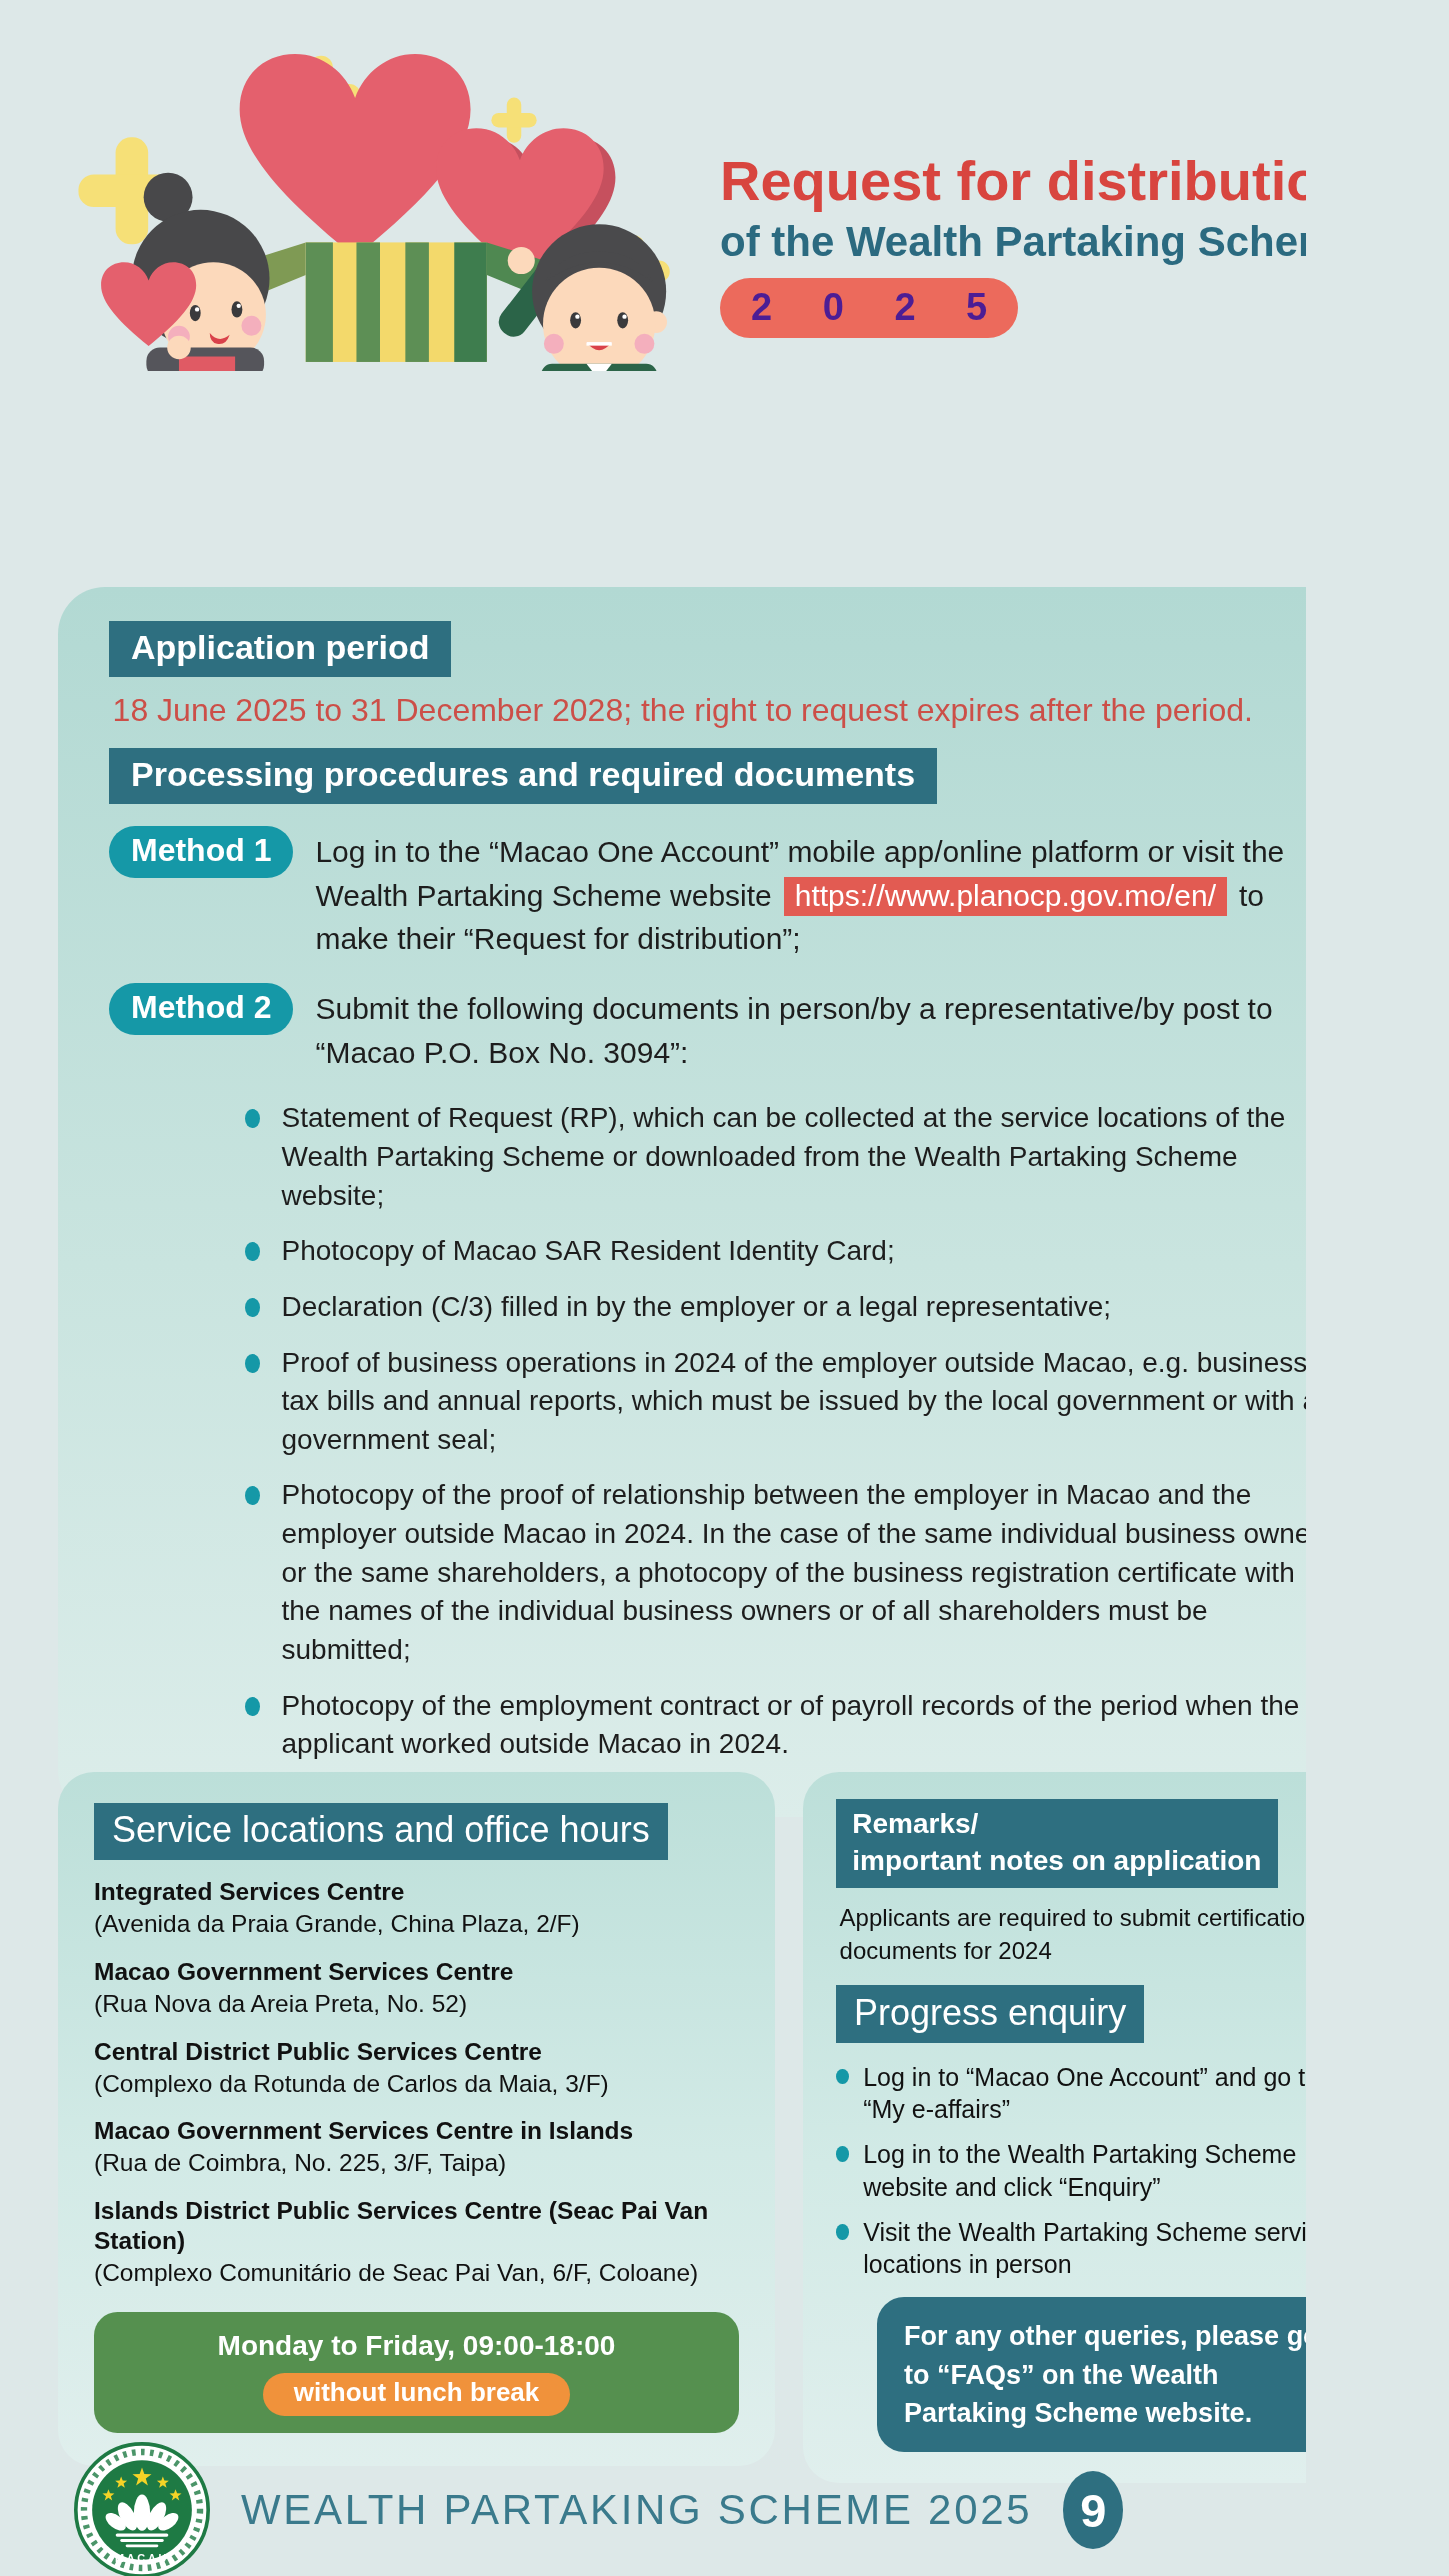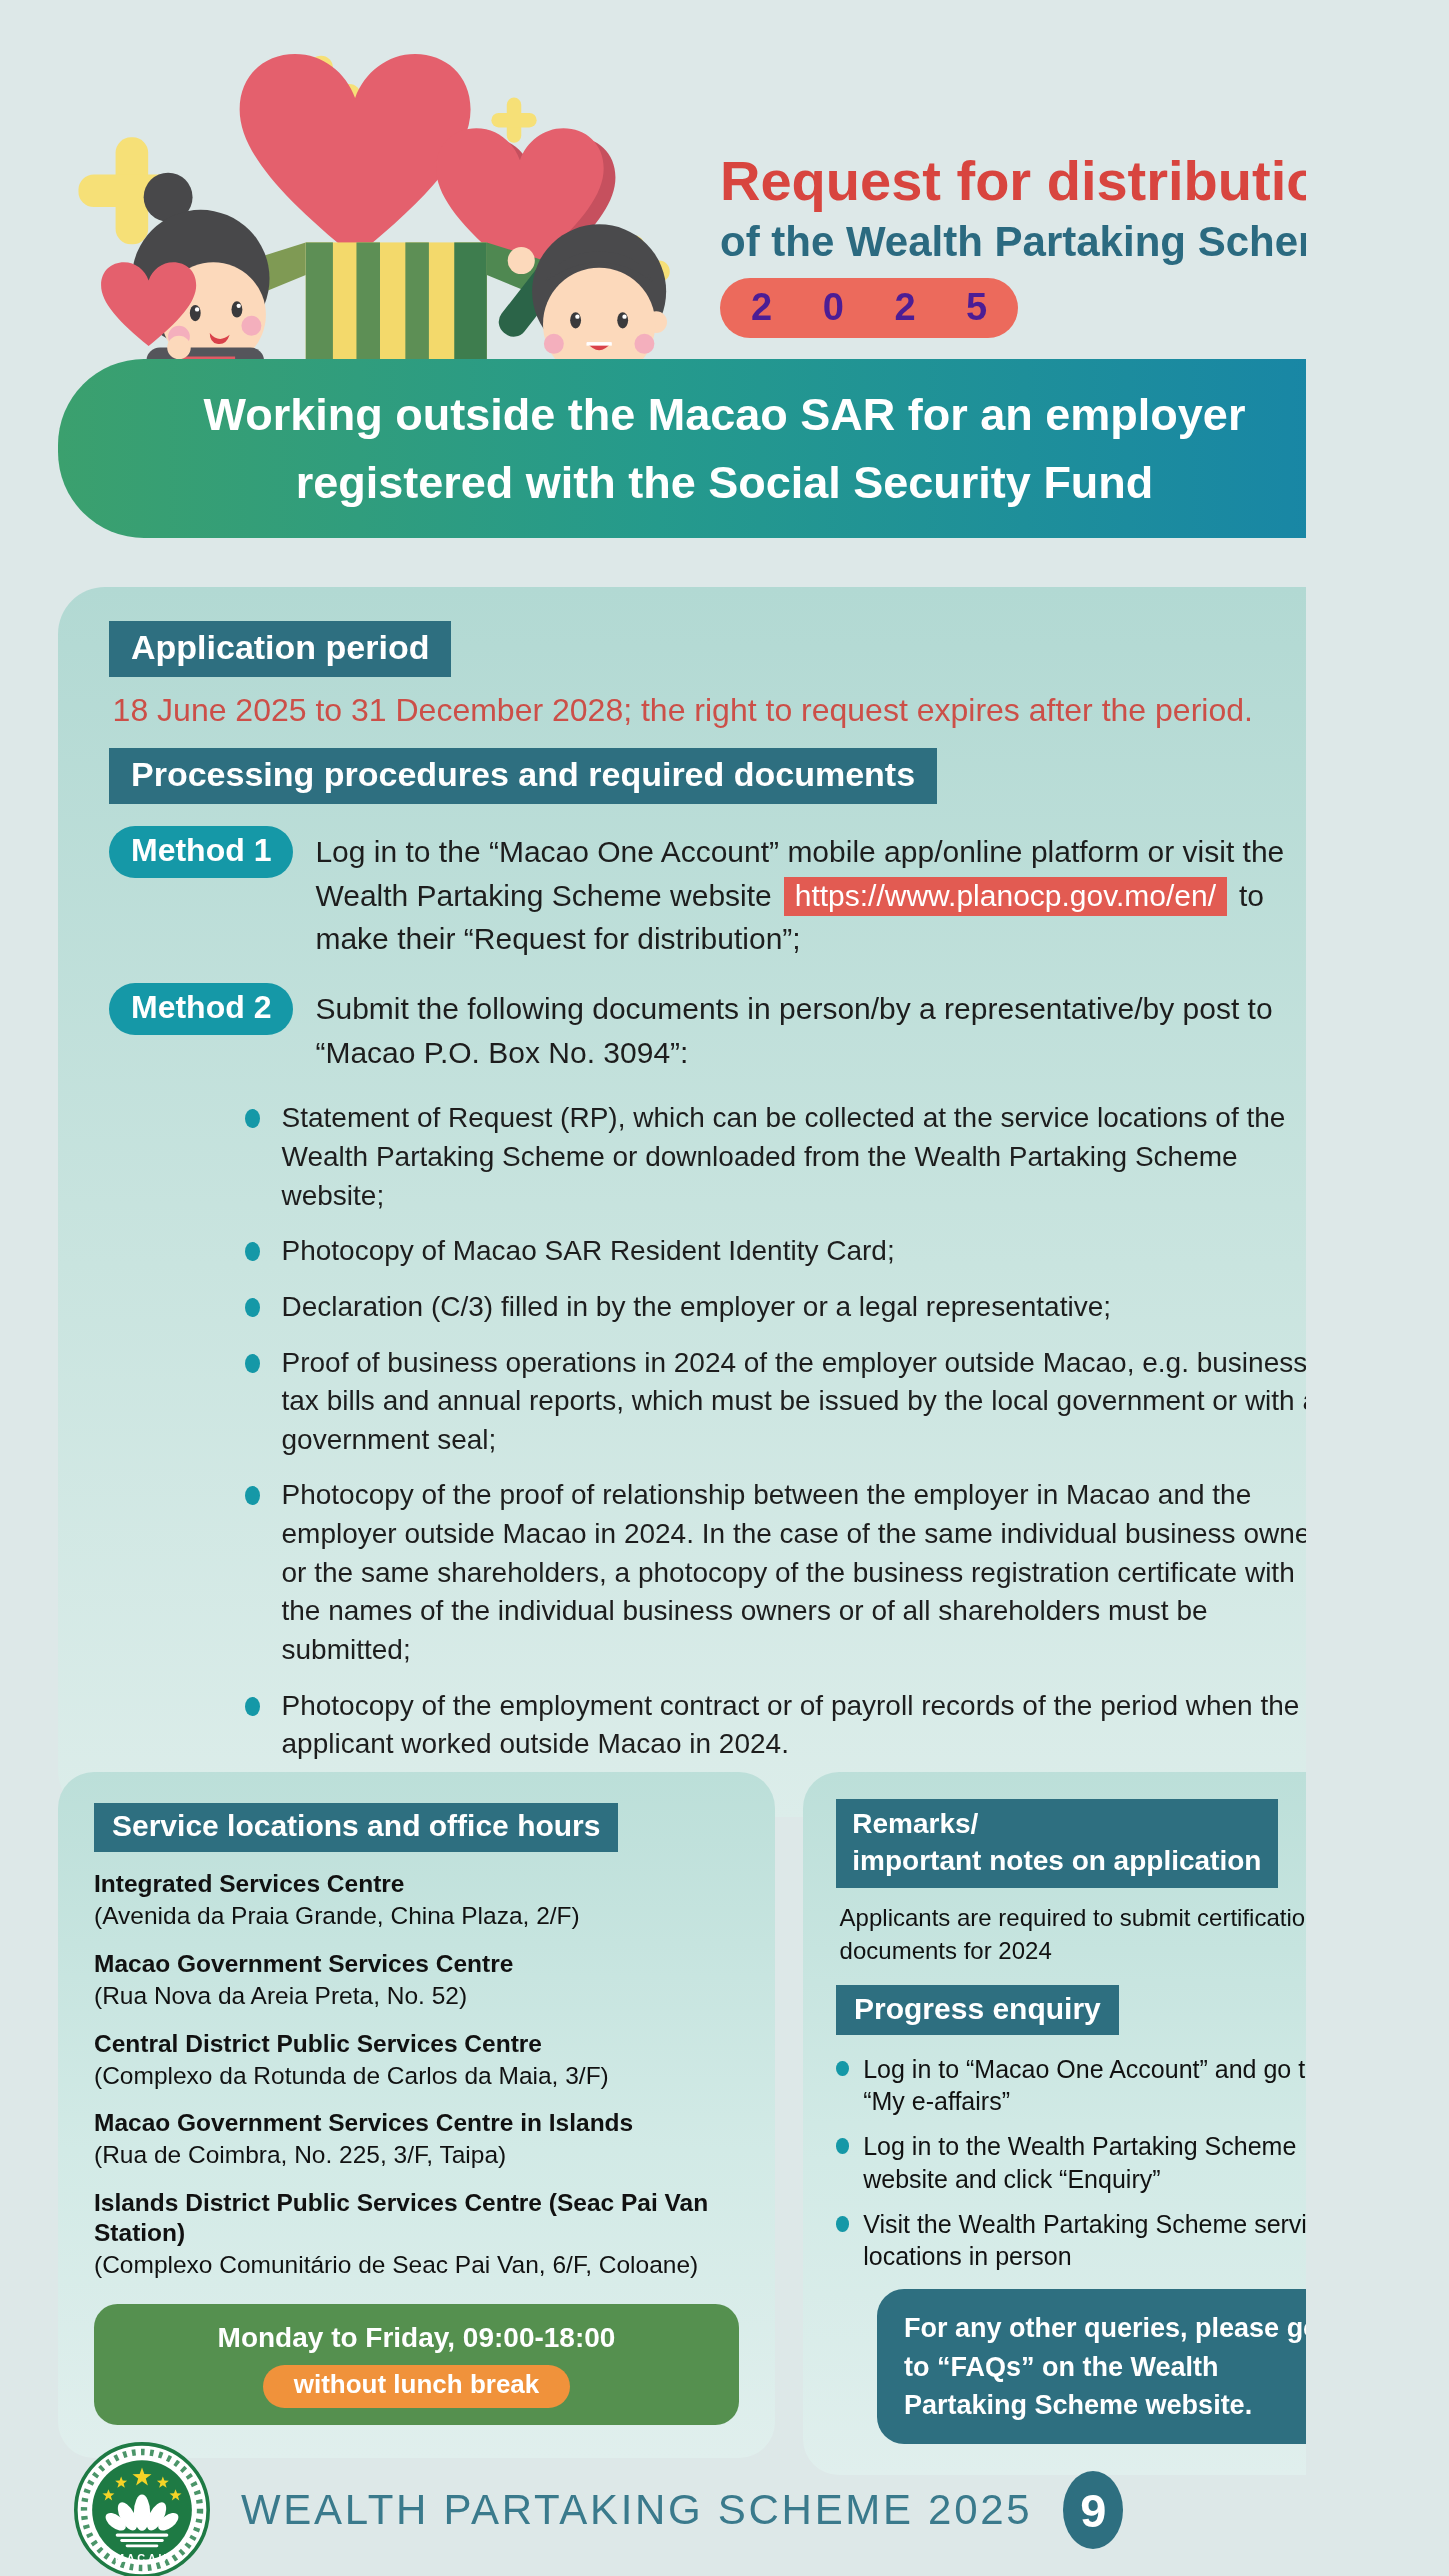--- a/index.html
+++ b/index.html
@@ -34,22 +34,22 @@
   .doc-list{margin:25px 0 0 136px;}
   .doc-item{display:flex;gap:22px;margin-bottom:17px;}
   .dot{width:14.5px;height:19px;border-radius:50%;background:#1598a7;margin-top:10px;flex-shrink:0;}
   .dot-sm{width:12.7px;height:15.4px;border-radius:50%;background:#1598a7;margin-top:8.2px;flex-shrink:0;}
   .doc-text{font-size:28px;line-height:1.38;color:#1d1d1d;}
   
   .sub-card{position:absolute;box-sizing:border-box;border-radius:36px;
     background:linear-gradient(180deg,#bcdfd9 0%,#d2eae6 55%,#e0efed 100%);}
   .left-card{left:58px;top:1772px;width:717px;padding:31px 36px 33px;}
   .right-card{left:803px;top:1772px;width:589px;padding:27px 33px 31px;}
-  .sub-label{display:inline-block;background:#2e6f80;color:#ffffff;font-weight:bold;
-    font-size:30px;padding:6.3px 18px 9px;}
+  .sub-label{display:inline-block;background:#2e6f80;color:#ffffff;font-weight:normal;
+    font-size:36px;padding:6.3px 18px 9px;}
   .loc{margin-top:17px;}
   .loc-name{font-weight:bold;font-size:24.5px;line-height:1.2;color:#111;}
   .loc-addr{font-size:24.5px;line-height:1.25;margin-top:2.7px;color:#111;}
   .hours-box{margin-top:23.5px;background:#55904f;border-radius:23.5px;color:#ffffff;
     text-align:center;padding:18px 9px 16.3px;font-weight:bold;}
   .hours-text{font-size:28px;}
   .lunch-pill{display:inline-block;margin-top:11px;background:#f0923b;border-radius:905px;
     padding:4.5px 31px 8.2px;font-size:26px;color:#ffffff;}
   .remarks-label{display:inline-block;background:#2e6f80;color:#ffffff;font-weight:bold;
     font-size:28px;line-height:1.3;padding:7.2px 16.3px 9px;}
@@ -137,23 +137,20 @@
       </g>
     </svg>
   </div>
 
   <div class="title-block">
     <div class="title-red">Request for distribution</div>
     <div class="title-teal">of the Wealth Partaking Scheme</div>
     <div class="year-badge">2 0 2 5</div>
   </div>
 
-  <div class="banner">
-    <div class="banner-text">Working outside the Macao SAR for an employer registered with the Social Security Fund</div>
-  </div>
 
   <div class="main-card">
     <div class="section-label">Application period</div>
     <div class="period-text">18 June 2025 to 31 December 2028; the right to request expires after the period.</div>
     <div class="section-label">Processing procedures and required documents</div>
 
     <div class="method-row">
       <div class="method-badge">Method 1</div>
       <div class="method-text">
         <span>Log in to the “Macao One Account” mobile app/online platform or visit the Wealth Partaking Scheme website </span><span class="url-chip">https://www.planocp.gov.mo/en/</span><span> to make their “Request for distribution”;</span>

